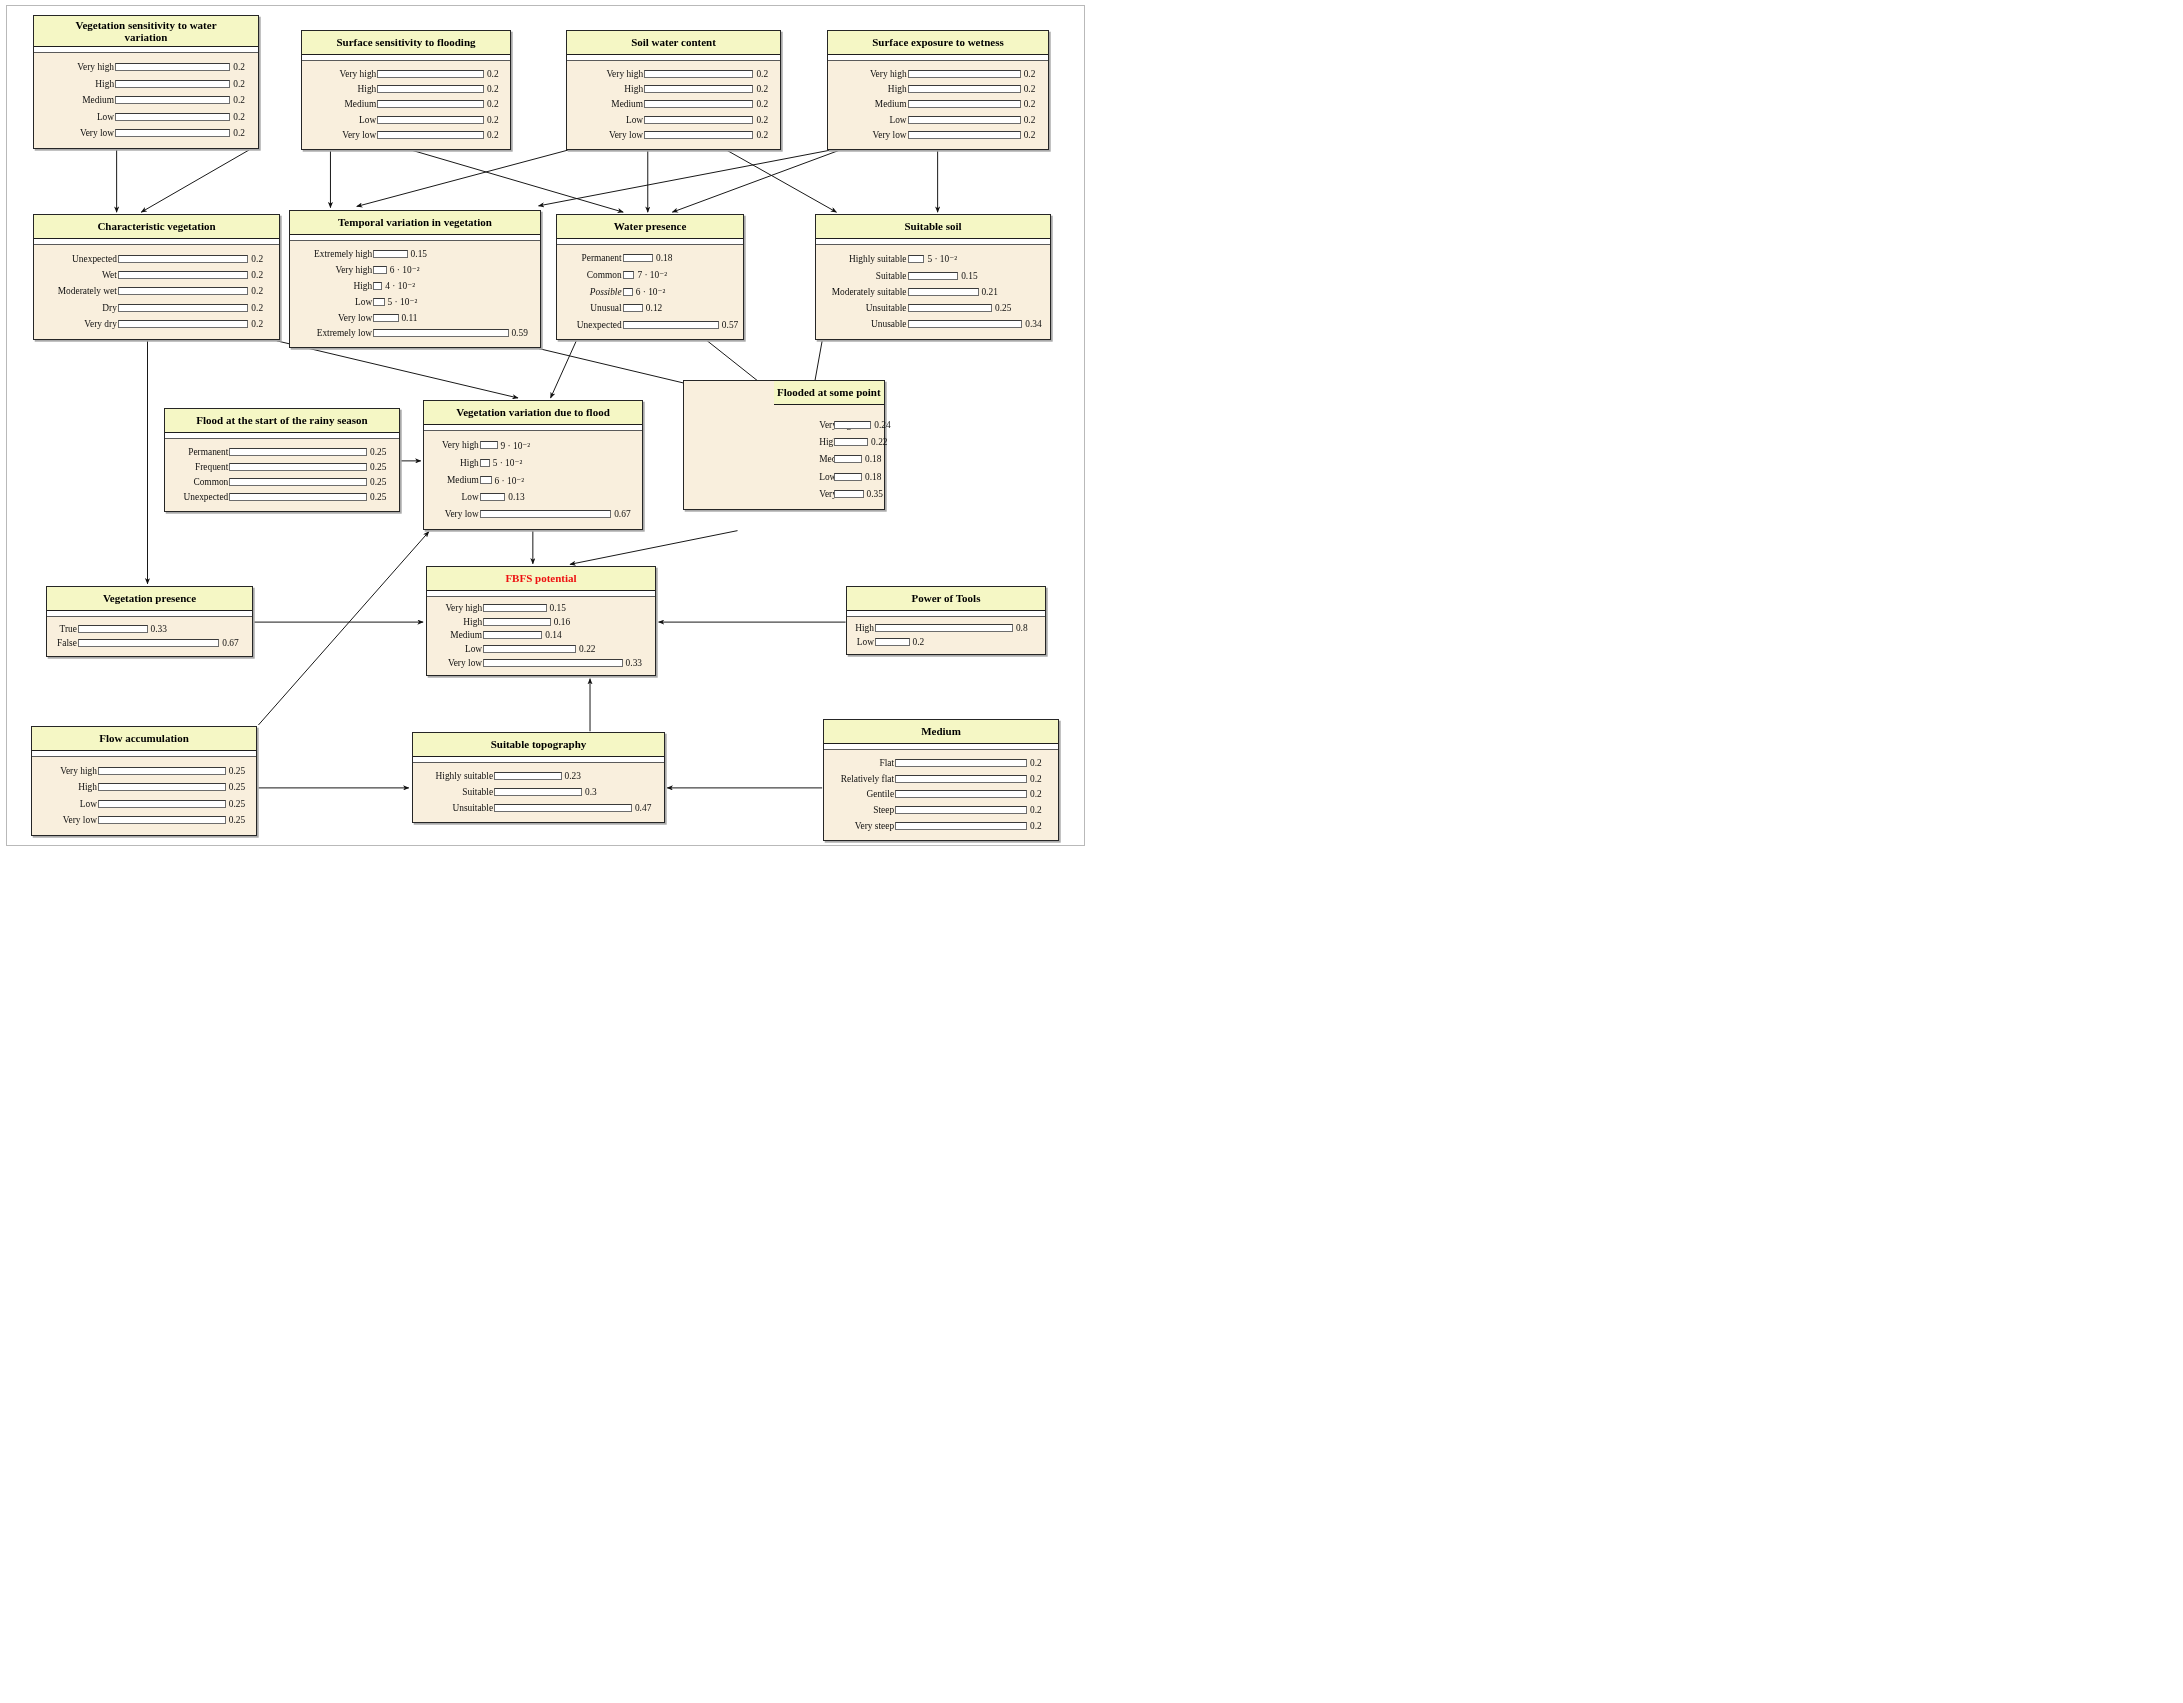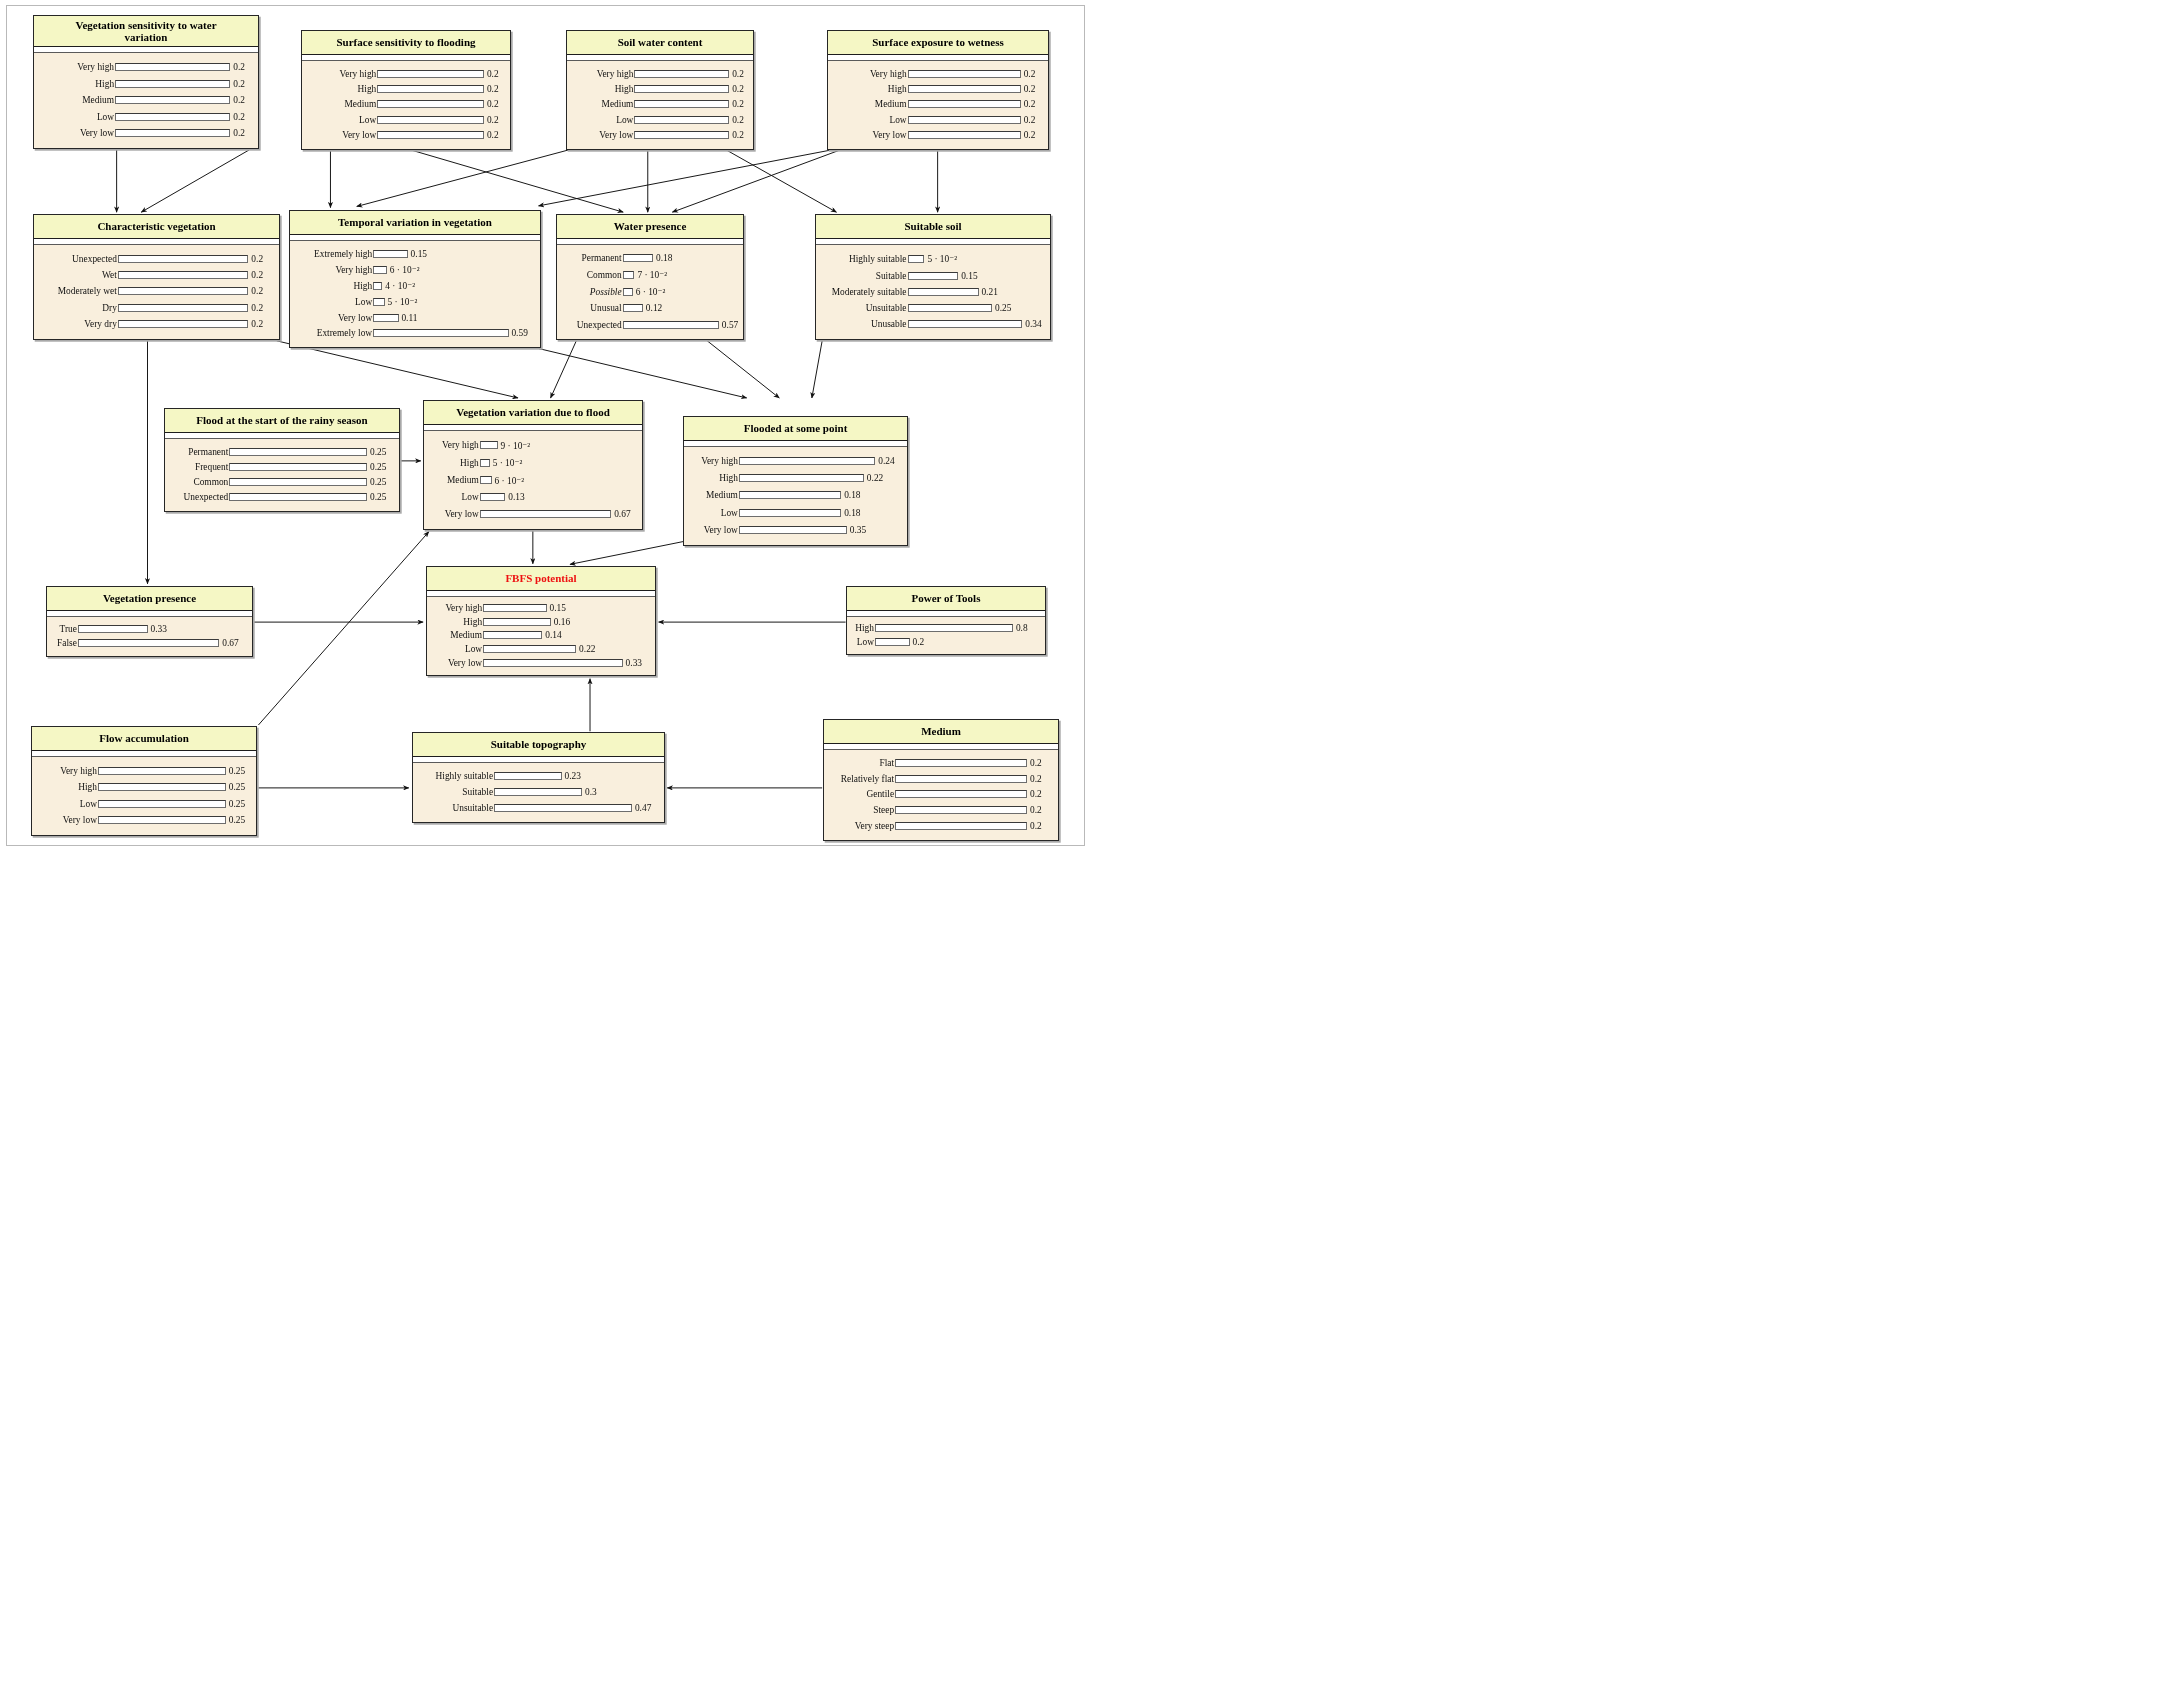--- a/index.html
+++ b/index.html
@@ -135,21 +135,21 @@
         </div>
         <div class="row">
           <span class="lbl" style="width: 36%;">Very low</span>
           <span class="barzone">
             <span class="bar" style="width: 84%;"></span>
             <span class="val">0.2</span>
           </span>
         </div>
       </div>
   </div>
-    <div class="node" style="left: 566px; top: 30px; width: 188px; height: 120px;">
+    <div class="node" style="left: 566px; top: 30px; width: 215px; height: 120px;">
     <div class="hdr">
         <span>Soil water content</span>
       </div>
     <div class="gap"></div>
     <div class="nbody">
         <div class="row">
           <span class="lbl" style="width: 36%;">Very high</span>
           <span class="barzone">
             <span class="bar" style="width: 84%;"></span>
             <span class="val">0.2</span>
@@ -479,21 +479,21 @@
         </div>
         <div class="row">
           <span class="lbl" style="width: 25%;">Very low</span>
           <span class="barzone">
             <span class="bar" style="width: 84%;"></span>
             <span class="val">0.67</span>
           </span>
         </div>
       </div>
   </div>
-    <div class="node" style="left: 683px; top: 416px; width: 225px; height: 130px;">
+    <div class="node" style="left: 683px; top: 380px; width: 202px; height: 130px; align-items: flex-end;">
     <div class="hdr">
         <span>Flooded at some point</span>
       </div>
     <div class="gap"></div>
     <div class="nbody">
         <div class="row">
           <span class="lbl" style="width: 24%;">Very high</span>
           <span class="barzone">
             <span class="bar" style="width: 84%;"></span>
             <span class="val">0.24</span>

